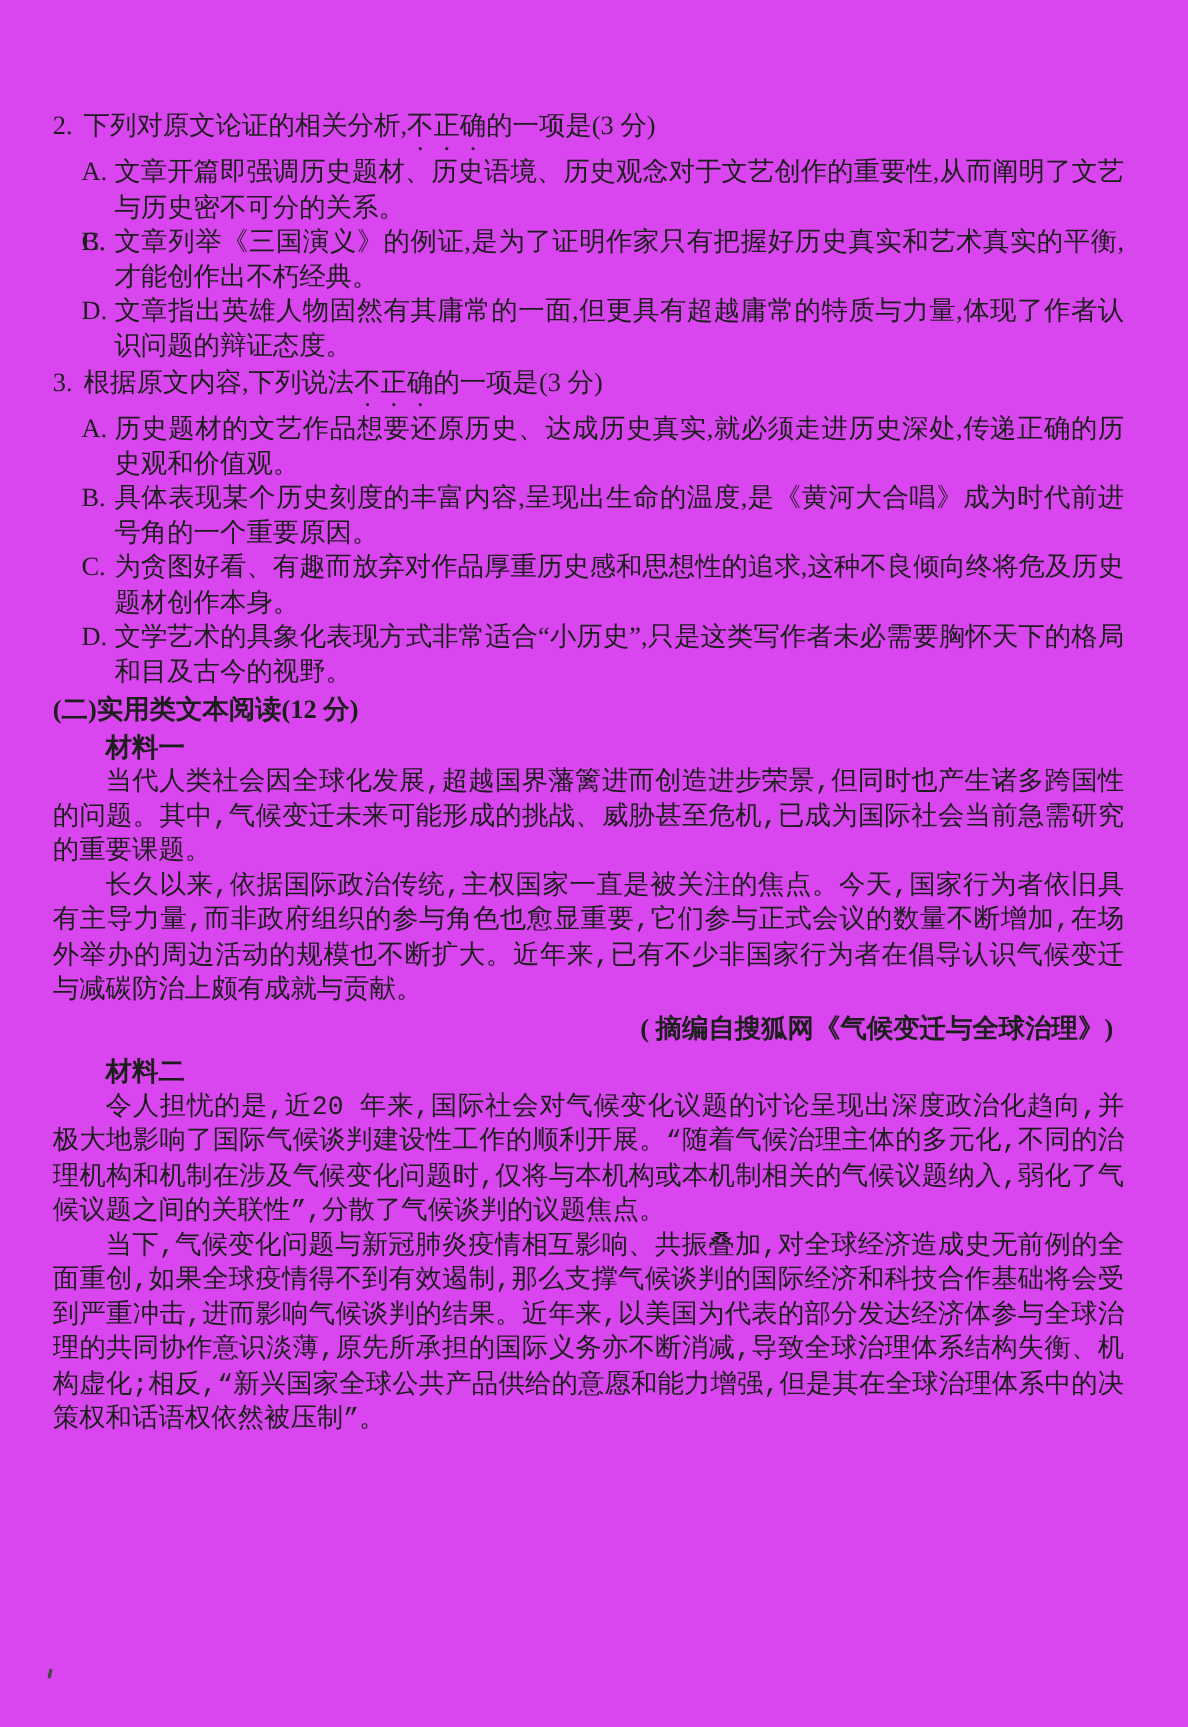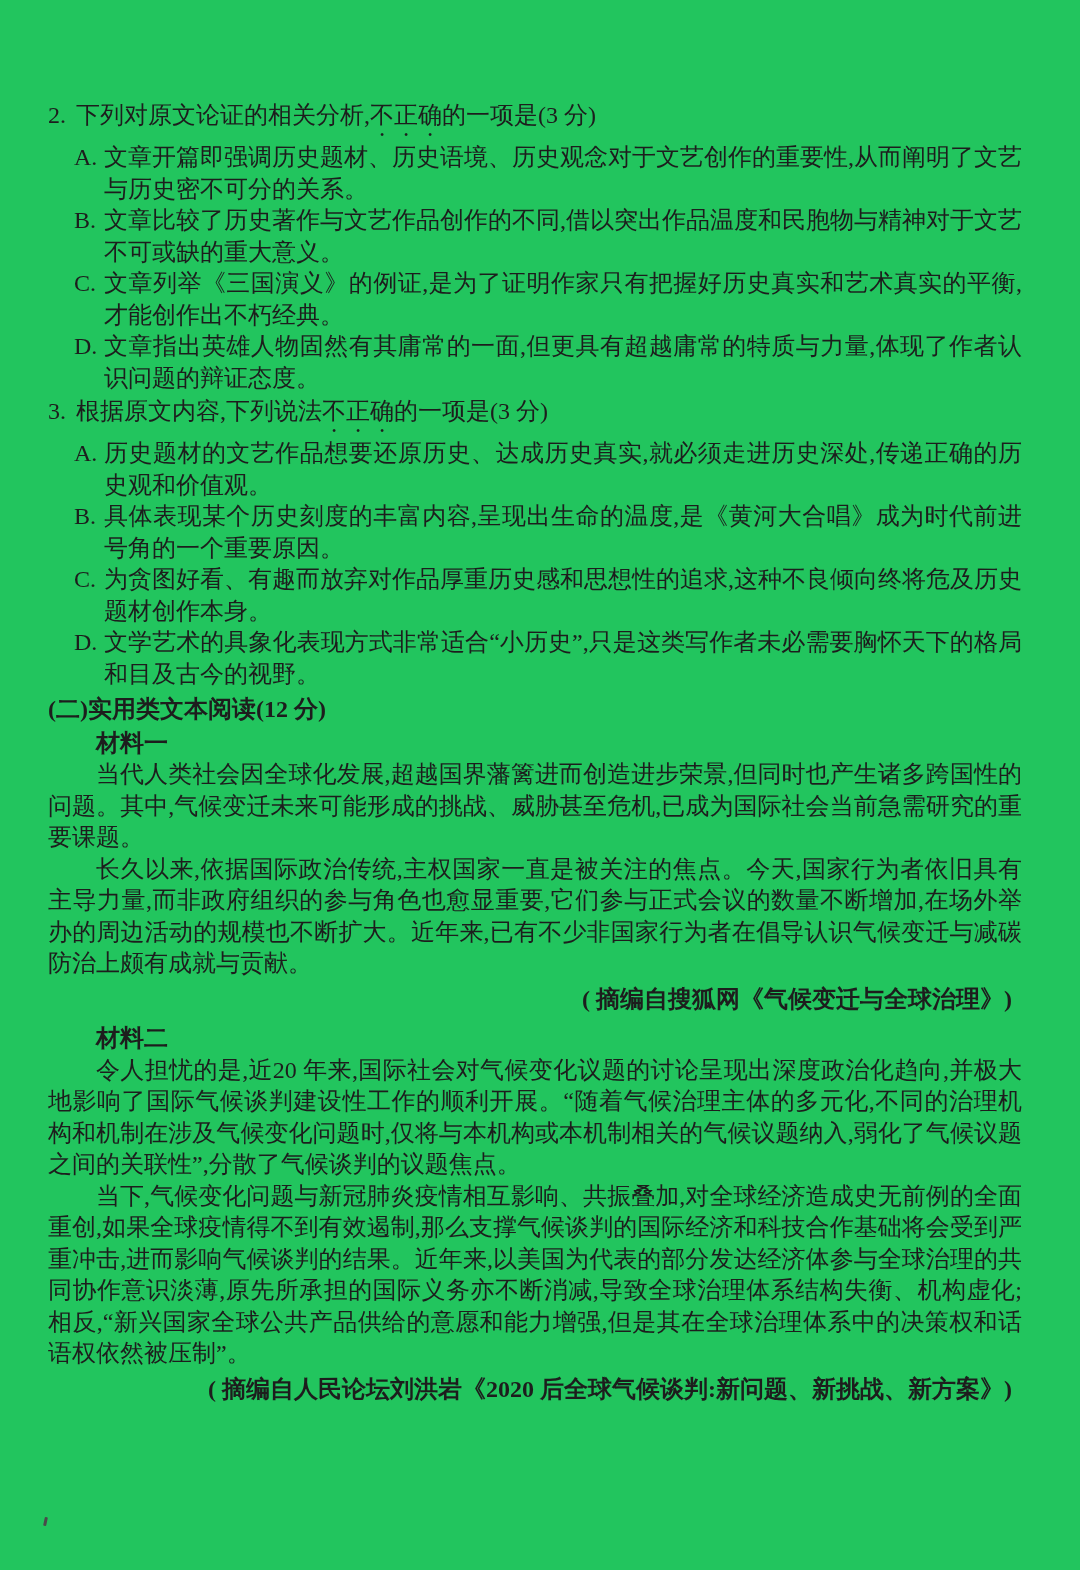--- a/index.html
+++ b/index.html
@@ -1,21 +1,21 @@
 <!DOCTYPE html>
 <html><head>
 <meta charset="utf-8">
 <style>
   html,body { margin:0; padding:0; background:#e8e8e6; }
   .page {
     position: relative;
     width: 1080px;
     height: 1570px;
     margin: 0 auto;
-    background: #22c55e;
+    background: #d946ef;
     overflow: hidden;
     font-family: "Liberation Serif", serif;
     color: #1d1d1d;
   }
   .content {
     padding: 98px 58px 0 48px;
     font-size: 24px;
     line-height: 31.5px;
     text-align: justify;
   }
@@ -28,21 +28,21 @@
     text-emphasis-position: under right;
   }
   .option {
     position: relative;
     padding-left: 56px;
   }
   .opt-label { position: absolute; left: 26px; top: 0; }
   .section-heading { margin-top: 4px; font-weight: 600; }
   .instruction { text-indent: 2em; }
   .mat-title { padding-left: 48px; font-weight: 700; margin-top: 2px; }
-  .para { text-indent: 2em; }
+  .para { text-indent: 2em; font-family: Liberation Mono, monospace; }
   .source {
     text-align: right;
     padding-right: 10px;
     margin: 4px 0 8px 0;
     text-indent: 0;
     font-weight: bold;
   }
   .artifact {
     position: absolute;
     left: 44px;
@@ -56,21 +56,21 @@
 </style>
 </head>
 <body>
 
 <div class="page">
   <div class="content">
 
     <div>
       <div class="q-stem"><span class="q-num">2.</span><span>下列对原文论证的相关分析,</span><span class="emph">不正确</span><span>的一项是(3 分)</span></div>
       <div class="option"><span class="opt-label">A.</span><span>文章开篇即强调历史题材、历史语境、历史观念对于文艺创作的重要性,从而阐明了文艺与历史密不可分的关系。</span></div>
-      <div class="option"><span class="opt-label">B.</span><span>文章比较了历史著作与文艺作品创作的不同,借以突出作品温度和民胞物与精神对于文艺不可或缺的重大意义。</span></div>
+      <div class="option"><span class="opt-label">B.</span></div>
       <div class="option"><span class="opt-label">C.</span><span>文章列举《三国演义》的例证,是为了证明作家只有把握好历史真实和艺术真实的平衡,才能创作出不朽经典。</span></div>
       <div class="option"><span class="opt-label">D.</span><span>文章指出英雄人物固然有其庸常的一面,但更具有超越庸常的特质与力量,体现了作者认识问题的辩证态度。</span></div>
     </div>
 
     <div>
       <div class="q-stem"><span class="q-num">3.</span><span>根据原文内容,下列说法</span><span class="emph">不正确</span><span>的一项是(3 分)</span></div>
       <div class="option"><span class="opt-label">A.</span><span>历史题材的文艺作品想要还原历史、达成历史真实,就必须走进历史深处,传递正确的历史观和价值观。</span></div>
       <div class="option"><span class="opt-label">B.</span><span>具体表现某个历史刻度的丰富内容,呈现出生命的温度,是《黄河大合唱》成为时代前进号角的一个重要原因。</span></div>
       <div class="option"><span class="opt-label">C.</span><span>为贪图好看、有趣而放弃对作品厚重历史感和思想性的追求,这种不良倾向终将危及历史题材创作本身。</span></div>
       <div class="option"><span class="opt-label">D.</span><span>文学艺术的具象化表现方式非常适合“小历史”,只是这类写作者未必需要胸怀天下的格局和目及古今的视野。</span></div>
@@ -83,20 +83,19 @@
         <div class="mat-title">材料一</div>
         <div class="para">当代人类社会因全球化发展,超越国界藩篱进而创造进步荣景,但同时也产生诸多跨国性的问题。其中,气候变迁未来可能形成的挑战、威胁甚至危机,已成为国际社会当前急需研究的重要课题。</div>
         <div class="para">长久以来,依据国际政治传统,主权国家一直是被关注的焦点。今天,国家行为者依旧具有主导力量,而非政府组织的参与角色也愈显重要,它们参与正式会议的数量不断增加,在场外举办的周边活动的规模也不断扩大。近年来,已有不少非国家行为者在倡导认识气候变迁与减碳防治上颇有成就与贡献。</div>
         <div class="source">( 摘编自搜狐网《气候变迁与全球治理》)</div>
       </div>
 
       <div>
         <div class="mat-title">材料二</div>
         <div class="para">令人担忧的是,近20 年来,国际社会对气候变化议题的讨论呈现出深度政治化趋向,并极大地影响了国际气候谈判建设性工作的顺利开展。“随着气候治理主体的多元化,不同的治理机构和机制在涉及气候变化问题时,仅将与本机构或本机制相关的气候议题纳入,弱化了气候议题之间的关联性”,分散了气候谈判的议题焦点。</div>
         <div class="para">当下,气候变化问题与新冠肺炎疫情相互影响、共振叠加,对全球经济造成史无前例的全面重创,如果全球疫情得不到有效遏制,那么支撑气候谈判的国际经济和科技合作基础将会受到严重冲击,进而影响气候谈判的结果。近年来,以美国为代表的部分发达经济体参与全球治理的共同协作意识淡薄,原先所承担的国际义务亦不断消减,导致全球治理体系结构失衡、机构虚化;相反,“新兴国家全球公共产品供给的意愿和能力增强,但是其在全球治理体系中的决策权和话语权依然被压制”。</div>
-        <div class="source">( 摘编自人民论坛刘洪岩《2020 后全球气候谈判:新问题、新挑战、新方案》)</div>
       </div>
     </div>
 
   </div>
 
   <div class="artifact"></div>
 </div>
 
 </body></html>

